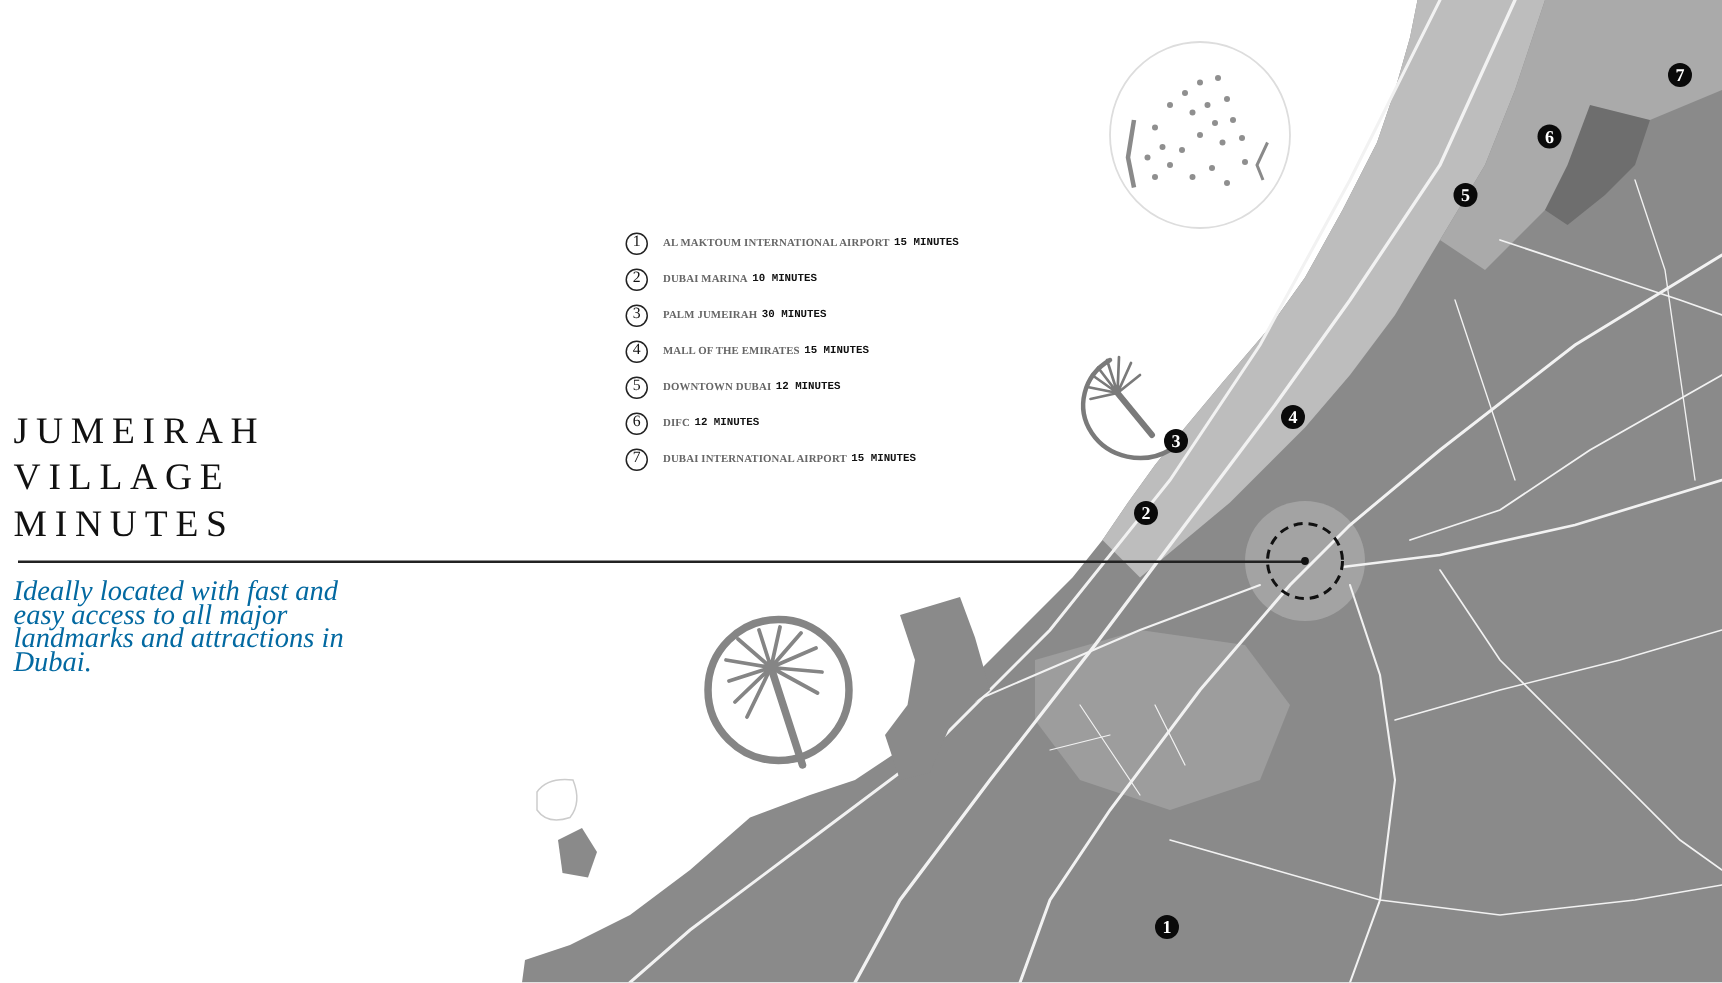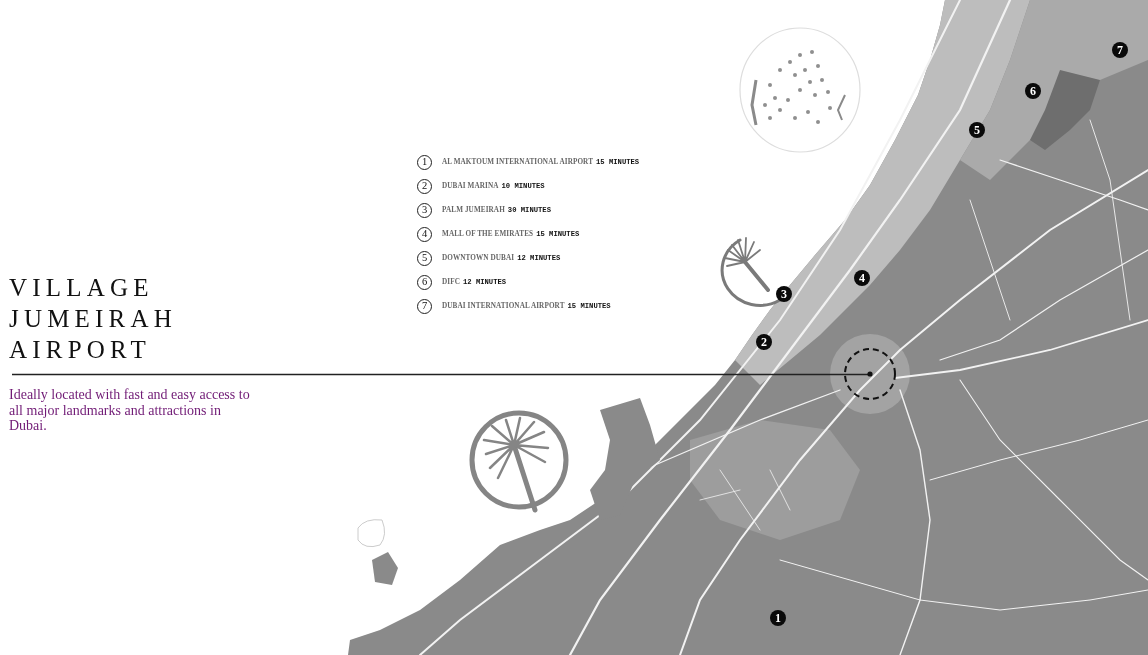--- a/index.html
+++ b/index.html
@@ -1,20 +1,20 @@
 <!DOCTYPE html>
 <html><head>
 <meta charset="utf-8">
 <style>
   html,body{margin:0;padding:0;}
   body{width:1148px;height:655px;overflow:hidden;background:#ffffff;position:relative;font-family:"Liberation Serif","DejaVu Serif",serif;}
   #map{position:absolute;left:0;top:0;width:1148px;height:655px;}
   .title{position:absolute;left:9px;top:272px;margin:0;font-family:"Liberation Serif","DejaVu Serif",serif;font-weight:400;font-size:25px;line-height:31px;letter-spacing:5.2px;color:#111;}
   .title span{display:block;}
-  .desc{position:absolute;left:9px;top:387px;width:250px;margin:0;font-size:14px;line-height:15.5px;color:#701a75;}
+  .desc{position:absolute;left:9px;top:387px;width:250px;margin:0;font-size:19px;line-height:15.5px;color:#0369a1;font-style:italic;}
   .legend{position:absolute;left:417px;top:150px;margin:0;padding:0;list-style:none;}
   .legend li{display:flex;align-items:center;height:24px;}
   .num{width:15px;height:15px;border:1.1px solid #222;border-radius:50%;box-sizing:border-box;display:flex;align-items:center;justify-content:center;font-size:10.5px;color:#111;margin-right:10px;line-height:1;}
   .lbl{font-size:7.2px;letter-spacing:0.1px;color:#666;text-transform:uppercase;white-space:nowrap;font-weight:bold;}
   .tm{font-size:7.2px;font-weight:700;color:#111;margin-left:3px;white-space:nowrap;font-family:Liberation Mono, monospace;}
 </style>
 </head>
 <body>
 
 <svg id="map" viewBox="0 0 1148 655" xmlns="http://www.w3.org/2000/svg">
@@ -123,23 +123,23 @@
         <text x="1033" y="95">6</text>
       </g>
     <g>
         <circle cx="1120" cy="50" r="8" fill="#0a0a0a"></circle>
         <text x="1120" y="54">7</text>
       </g>
   </g>
 </svg>
 
 <h1 class="title">
+  <span>JUMEIRAH</span>
   <span>VILLAGE</span>
-  <span>JUMEIRAH</span>
-  <span>AIRPORT</span>
+  <span>MINUTES</span>
 </h1>
 
 <p class="desc">Ideally located with fast and easy access to all major landmarks and attractions in Dubai.</p>
 
 <ul class="legend">
   <li>
     <span class="num">1</span>
     <span class="lbl">AL MAKTOUM INTERNATIONAL AIRPORT</span>
     <span class="tm">15 MINUTES</span>
   </li>

